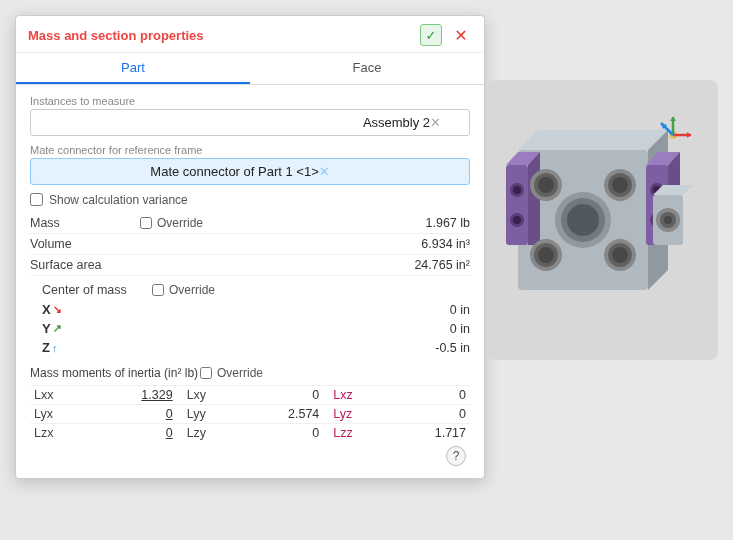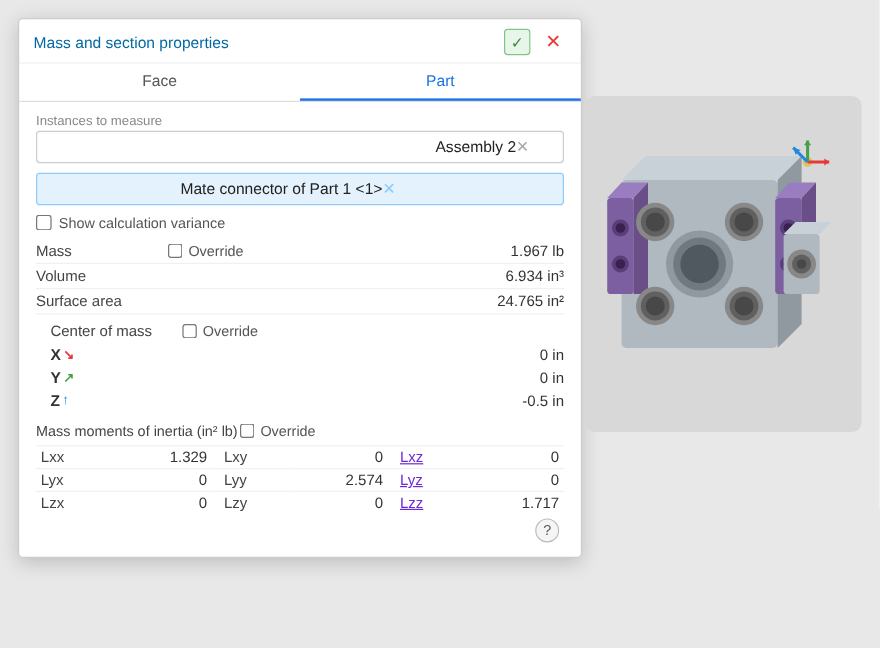--- a/index.html
+++ b/index.html
@@ -29,22 +29,22 @@
     .dialog-title-bar {
       display: flex;
       align-items: center;
       justify-content: space-between;
       padding: 8px 12px 6px 12px;
       border-bottom: 1px solid #eee;
     }
 
     .dialog-title {
       font-size: 13px;
-      font-weight: 400;
-      color: #0369a1;
+      font-weight: 700;
+      color: #ef4444;
     }
 
     .dialog-title-actions {
       display: flex;
       align-items: center;
       gap: 8px;
     }
 
     .check-btn {
       width: 22px;
@@ -260,24 +260,24 @@
       border-collapse: collapse;
     }
 
     .inertia-table td {
       padding: 2px 4px;
       font-size: 12.5px;
       color: #333;
     }
 
     .inertia-table td:nth-child(1) { width: 40px; color: #444; }
-    .inertia-table td:nth-child(2) { width: 50px; text-align: right; }
+    .inertia-table td:nth-child(2) { width: 50px; text-align: right; text-decoration: underline; }
     .inertia-table td:nth-child(3) { width: 40px; color: #444; padding-left: 10px; }
     .inertia-table td:nth-child(4) { width: 50px; text-align: right; }
-    .inertia-table td:nth-child(5) { width: 40px; color: #6d28d9; padding-left: 10px; text-decoration: underline; }
+    .inertia-table td:nth-child(5) { width: 40px; color: #be185d; padding-left: 10px; }
     .inertia-table td:nth-child(6) { width: 50px; text-align: right; }
 
     .inertia-row-sep {
       border-top: 1px solid #f0f0f0;
     }
 
     .help-row {
       display: flex;
       justify-content: flex-end;
       padding: 4px 4px 0 0;
@@ -321,35 +321,36 @@
 
   <div class="dialog-title-bar">
     <span class="dialog-title">Mass and section properties</span>
     <div class="dialog-title-actions">
       <div class="check-btn">✓</div>
       <div class="close-btn">✕</div>
     </div>
   </div>
 
   <div class="tabs">
+    <div class="tab active">Part</div>
     <div class="tab">Face</div>
-    <div class="tab active">Part</div>
   </div>
 
   <div class="dialog-body">
 
     <div class="field-group">
       <div class="field-label-small">Instances to measure</div>
       <div class="field-value-box">
         <span>Assembly 2</span>
         <span class="clear-x">✕</span>
       </div>
     </div>
 
     <div class="field-group">
+      <div class="field-label-small">Mate connector for reference frame</div>
       <div class="field-value-box-blue">
         <span>Mate connector of Part 1 &lt;1&gt;</span>
         <span class="clear-x">✕</span>
       </div>
     </div>
 
     <div class="checkbox-row">
       <input type="checkbox" style="">
       <span>Show calculation variance</span>
     </div>

